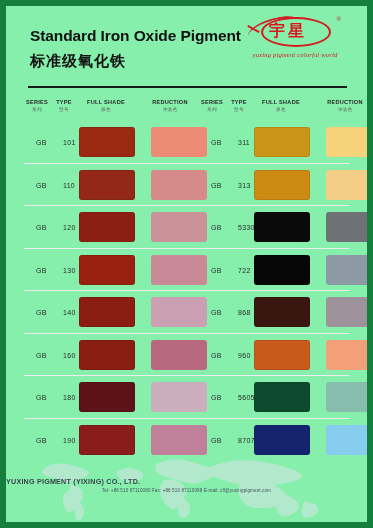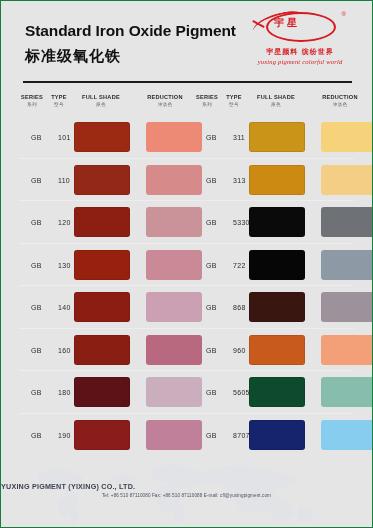--- a/index.html
+++ b/index.html
@@ -11,22 +11,22 @@
     width: 373px;
     height: 528px;
     overflow: hidden;
     font-family: "Liberation Sans", sans-serif;
     color: #1a1a1a;
     position: relative;
   }
   #page {
     position: absolute;
     inset: 0;
-    background: #e5e5e5;
-    border: 1px solid #15803d;
+    background: #86efac;
+    border: 6px solid #15803d;
     box-sizing: border-box;
     overflow: hidden;
   }
 
   
   #header {
     position: absolute;
     left: 0; top: 0; right: 0;
     height: 84px;
   }
@@ -84,21 +84,21 @@
   #logo-tick {
     position: absolute;
     left: 8px; top: 12px;
     width: 13px; height: 2px;
     background: #d71920;
     transform: rotate(28deg);
   }
   #logo-cn {
     position: absolute;
     left: 30px; top: 5px;
-    font-size: 10px;
+    font-size: 16px;
     font-weight: bold;
     color: #d71920;
     letter-spacing: 3px;
     font-family: "DejaVu Sans", sans-serif;
   }
   #logo-reg {
     position: absolute;
     right: 10px; top: 0px;
     font-size: 6px;
     color: #d71920;
@@ -248,21 +248,20 @@
     </div>
 
     <div id="logo">
       <div id="logo-mark">
         <div id="logo-oval"></div>
         <div id="logo-swoosh"></div>
         <div id="logo-tick"></div>
         <div id="logo-cn">宇星</div>
         <div id="logo-reg">®</div>
       </div>
-      <div id="logo-tag-cn">宇星颜料 缤纷世界</div>
       <div id="logo-tag-en">yuxing pigment colorful world</div>
     </div>
 
     <div id="header-rule"></div>
   </div>
 
   <div id="colheads">
       <div class="chead" style="left: 9px; width: 44px;">
         <div class="en">SERIES</div>
         <div class="cn">系列</div>

